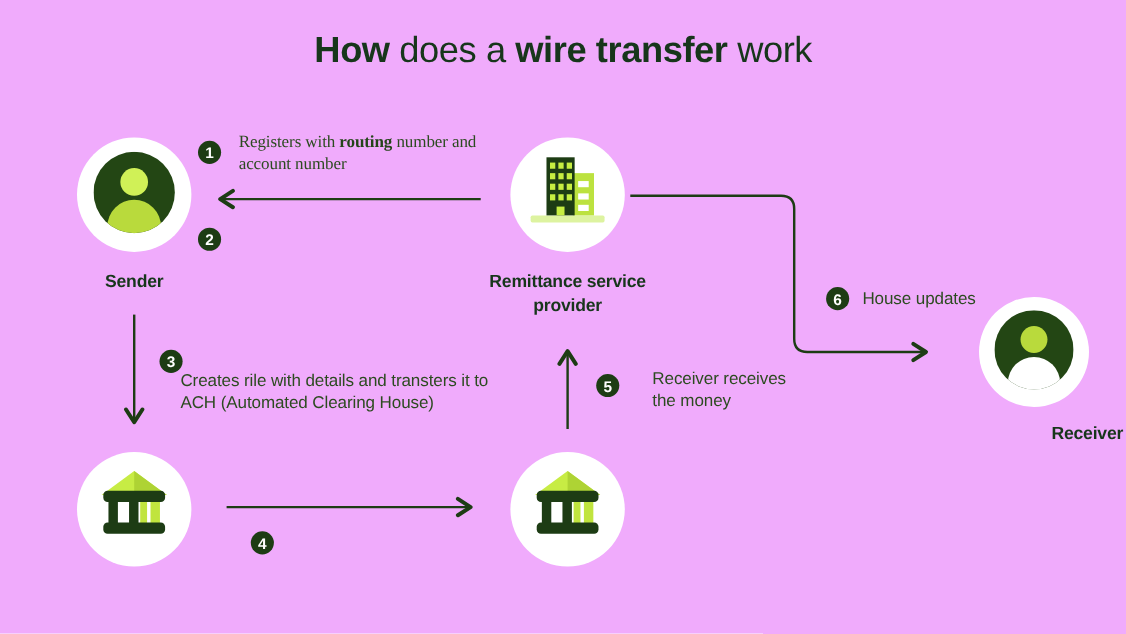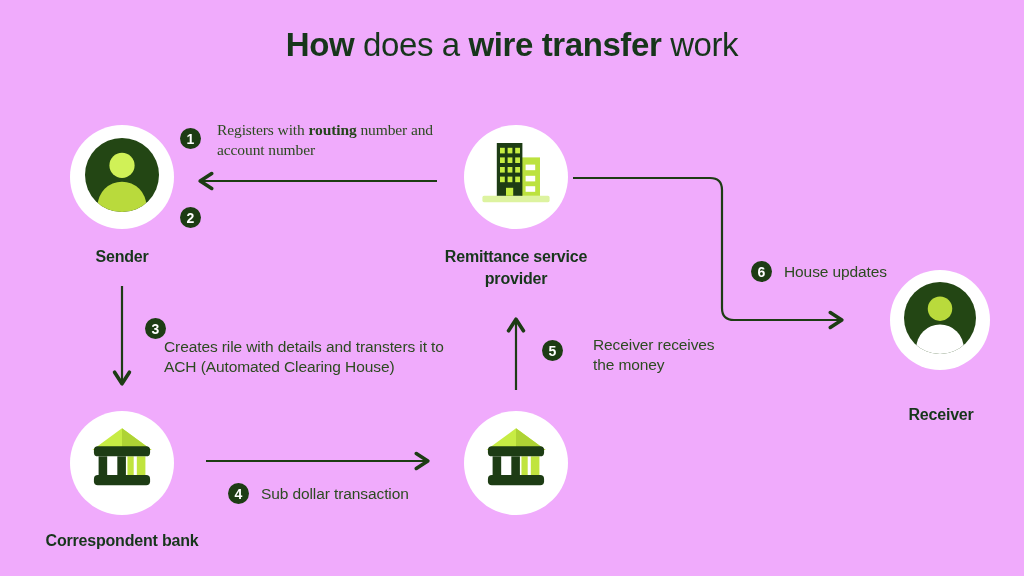--- a/index.html
+++ b/index.html
@@ -127,37 +127,36 @@
             </clipPath>
           </defs>
         <circle cx="50" cy="50" r="50" fill="#234614"></circle>
         <g clip-path="url(#clip-receiver)">
           <circle cx="50" cy="37" r="17" fill="#b9da3c"></circle>
           <circle cx="50" cy="92" r="33" fill="#ffffff"></circle>
         </g>
       </svg>
     </span>
   </div>
-  <div class="node-label" style="left:861px;width:160px;top:404px;">Receiver</div>
+  <div class="node-label" style="left:861px;width:160px;top:384px;text-align:right;">Receiver</div>
 
   <div class="node-circle" style="left:70px;top:411px;">
     <span>
       <svg width="78" height="78" viewBox="0 0 100 100">
         <polygon points="50,8 88,36 12,36" fill="#c7ec44"></polygon>
         <polygon points="50,8 88,36 50,36" fill="#aed334"></polygon>
         <rect x="20" y="44" width="11" height="28" fill="#1d3c14"></rect>
         <rect x="44" y="44" width="11" height="28" fill="#1d3c14"></rect>
         <rect x="57" y="44" width="8" height="28" fill="#c0e43e"></rect>
         <rect x="69" y="44" width="11" height="28" fill="#c0e43e"></rect>
         <rect x="14" y="31" width="72" height="13" rx="5" fill="#1d3c14"></rect>
         <rect x="14" y="68" width="72" height="13" rx="5" fill="#1d3c14"></rect>
       </svg>
     </span>
   </div>
-  <div class="node-label" style="left:22px;width:200px;top:530px;">Correspondent bank</div>
 
   <div class="node-circle" style="left:464px;top:411px;">
     <span>
       <svg width="78" height="78" viewBox="0 0 100 100">
         <polygon points="50,8 88,36 12,36" fill="#c7ec44"></polygon>
         <polygon points="50,8 88,36 50,36" fill="#aed334"></polygon>
         <rect x="20" y="44" width="11" height="28" fill="#1d3c14"></rect>
         <rect x="44" y="44" width="11" height="28" fill="#1d3c14"></rect>
         <rect x="57" y="44" width="8" height="28" fill="#c0e43e"></rect>
         <rect x="69" y="44" width="11" height="28" fill="#c0e43e"></rect>
@@ -177,21 +176,20 @@
     </div>
 
   <div class="badge" style="left:145px;top:318px;">
       <span>3</span>
     </div>
   <div class="step-text" style="left:164px;top:317px;width:292px;margin-top:20px;">Creates rile with details and transters it to ACH (Automated Clearing House)</div>
 
   <div class="badge" style="left:228px;top:483px;">
       <span>4</span>
     </div>
-  <div class="step-text" style="left:261px;top:484px;width:200px;">Sub dollar transaction</div>
 
   <div class="badge" style="left:542px;top:340px;">
       <span>5</span>
     </div>
   <div class="step-text" style="left:577px;top:335px;width:140px;margin-left:16px;">Receiver receives the money</div>
 
   <div class="badge" style="left:751px;top:261px;">
       <span>6</span>
     </div>
   <div class="step-text" style="left:784px;top:262px;width:160px;">House updates</div>

